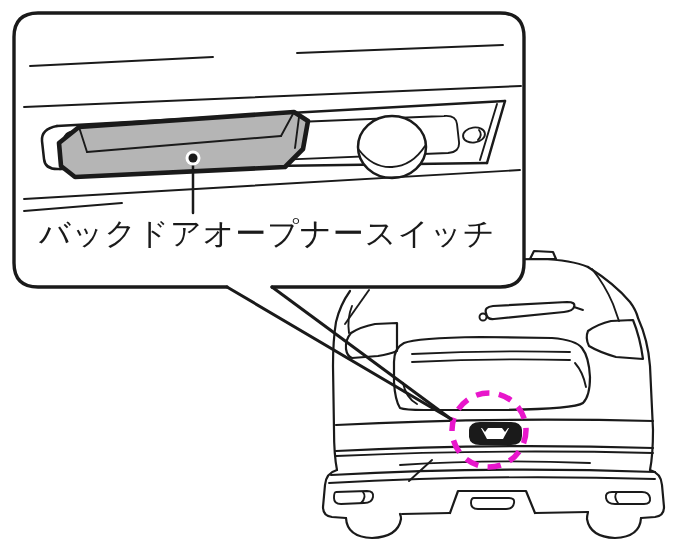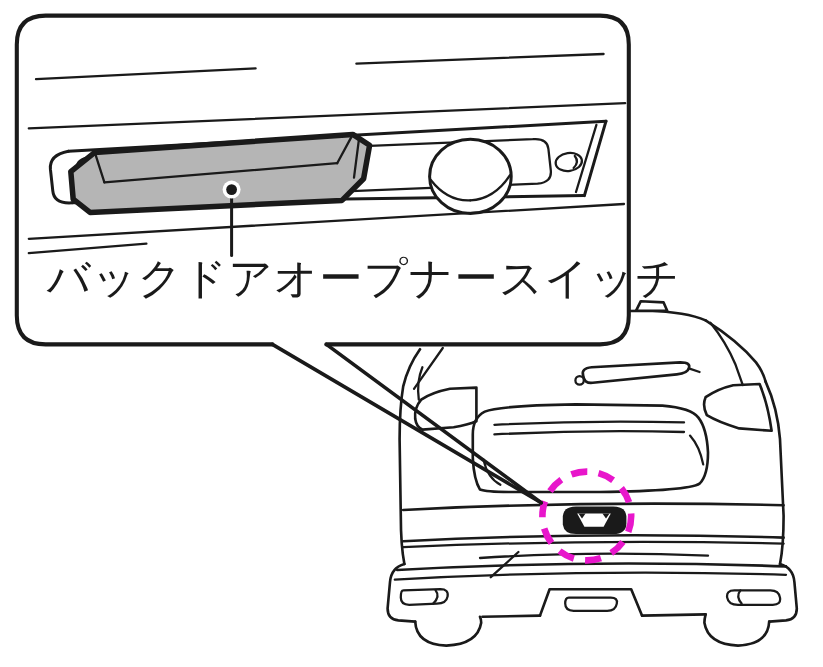--- a/index.html
+++ b/index.html
@@ -12,21 +12,21 @@
   .med{stroke-width:2.5;}
   .thick{stroke-width:3.4;}
   .ptr{stroke-width:3;}
   .wfill{fill:#fff;}
   .dark{fill:var(--line,#1a1a1a);stroke:none;}
   .switch-gray{fill:var(--switch-fill,#b5b5b5);stroke:var(--line,#1a1a1a);stroke-width:4.6;stroke-linejoin:round;}
   .halo{fill:#fff;stroke:none;}
   .hl{stroke:var(--highlight,#e816cb);fill:none;stroke-width:5.5;stroke-dasharray:13.5 9.5;}
   #callout-label{
     position:absolute;left:39px;top:215px;width:460px;
-    font-size:36px;line-height:36px;letter-spacing:1px;font-weight:500;
+    font-size:31px;line-height:36px;letter-spacing:1px;font-weight:500;
     color:var(--line,#1a1a1a);white-space:nowrap;
   }
 </style>
 </head>
 <body>
 
 <div id="stage">
   <svg id="art" viewBox="0 0 686 556" aria-hidden="true">
 
     <g>

